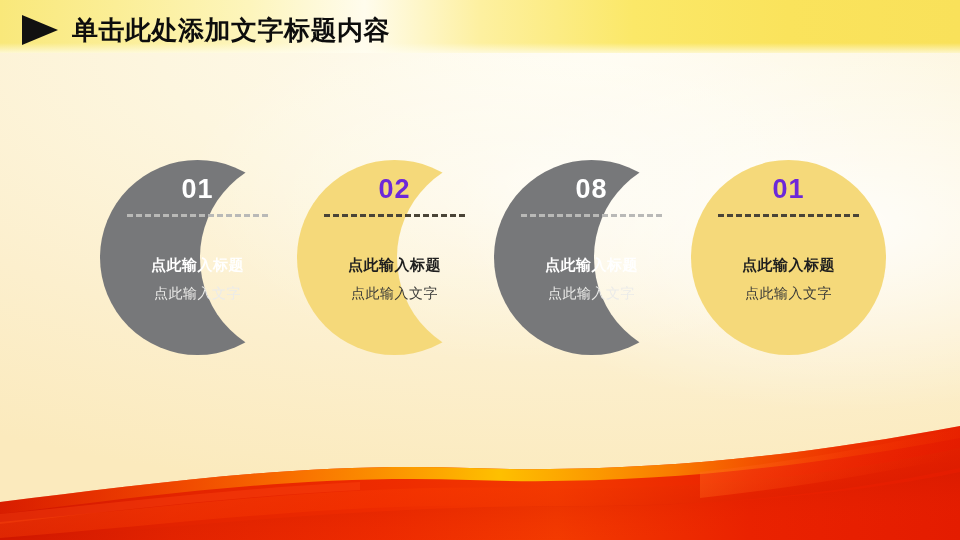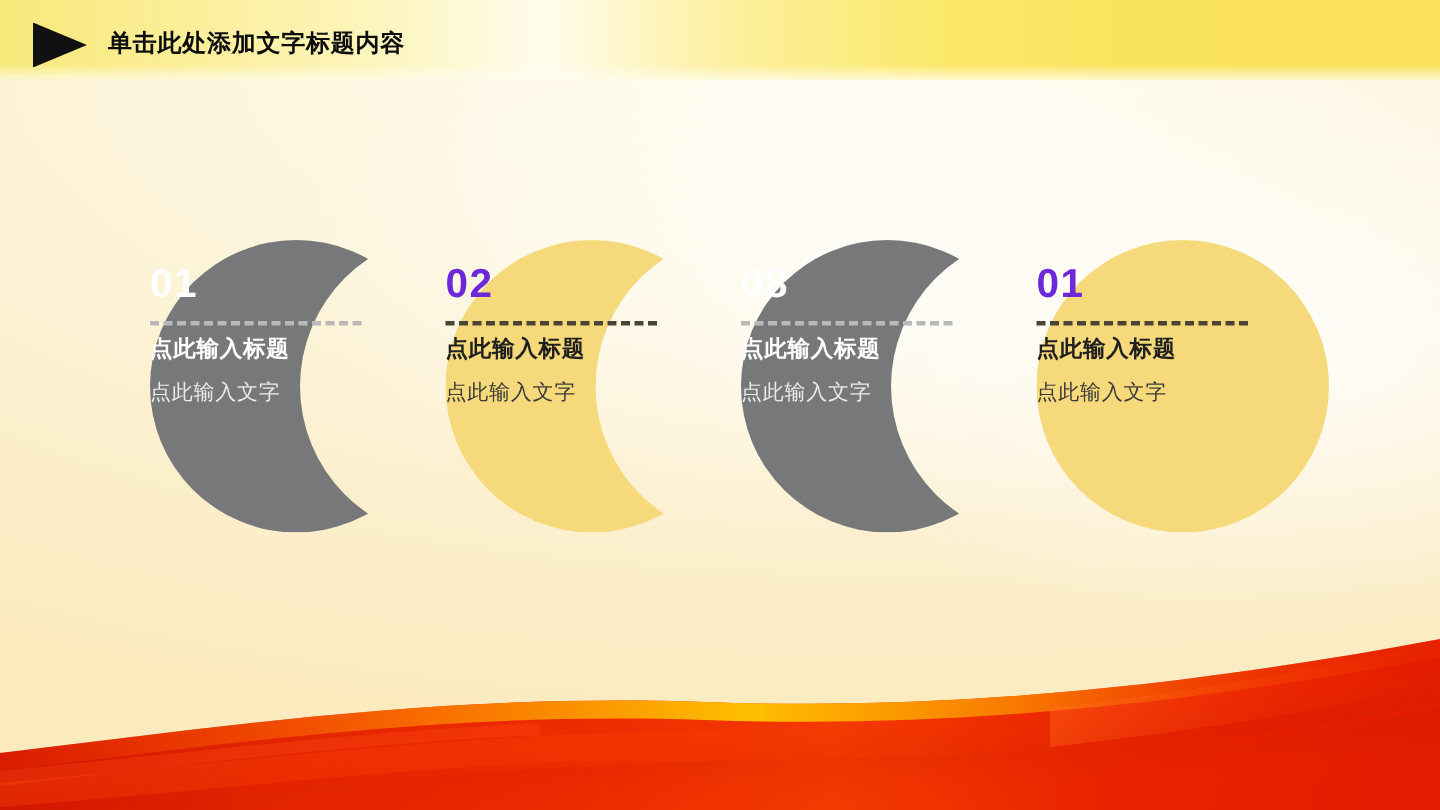--- a/index.html
+++ b/index.html
@@ -75,21 +75,21 @@
     display: flex;
     align-items: center;
     gap: 14px;
   }
   .play-triangle {
     width: 36px;
     height: 30px;
     display: block;
   }
   .slide-title {
-    font-size: 16px;
+    font-size: 26px;
     font-weight: bold;
     color: #0d0d0d;
     letter-spacing: 0.5px;
     white-space: nowrap;
     line-height: 1;
   }
 
   
   .circles {
     position: absolute;
@@ -114,38 +114,38 @@
     height: 195px;
   }
   .circle-content {
     position: absolute;
     left: 0;
     top: 0;
     width: 195px;
     height: 195px;
     display: flex;
     flex-direction: column;
-    align-items: flex-start;
+    align-items: center;
     box-sizing: border-box;
     padding-top: 16px;
   }
   .circle-num {
     font-size: 27px;
     font-weight: bold;
     line-height: 1;
     letter-spacing: 1px;
   }
   .circle-divider {
     width: 141px;
     height: 0;
     margin-top: 11px;
     border-top: 3px dashed currentColor;
   }
   .circle-heading {
-    margin-top: 8px;
+    margin-top: 40px;
     font-size: 15px;
     font-weight: bold;
     letter-spacing: 0.5px;
     line-height: 1;
   }
   .circle-sub {
     margin-top: 14px;
     font-size: 14px;
     font-weight: normal;
     letter-spacing: 0.5px;

